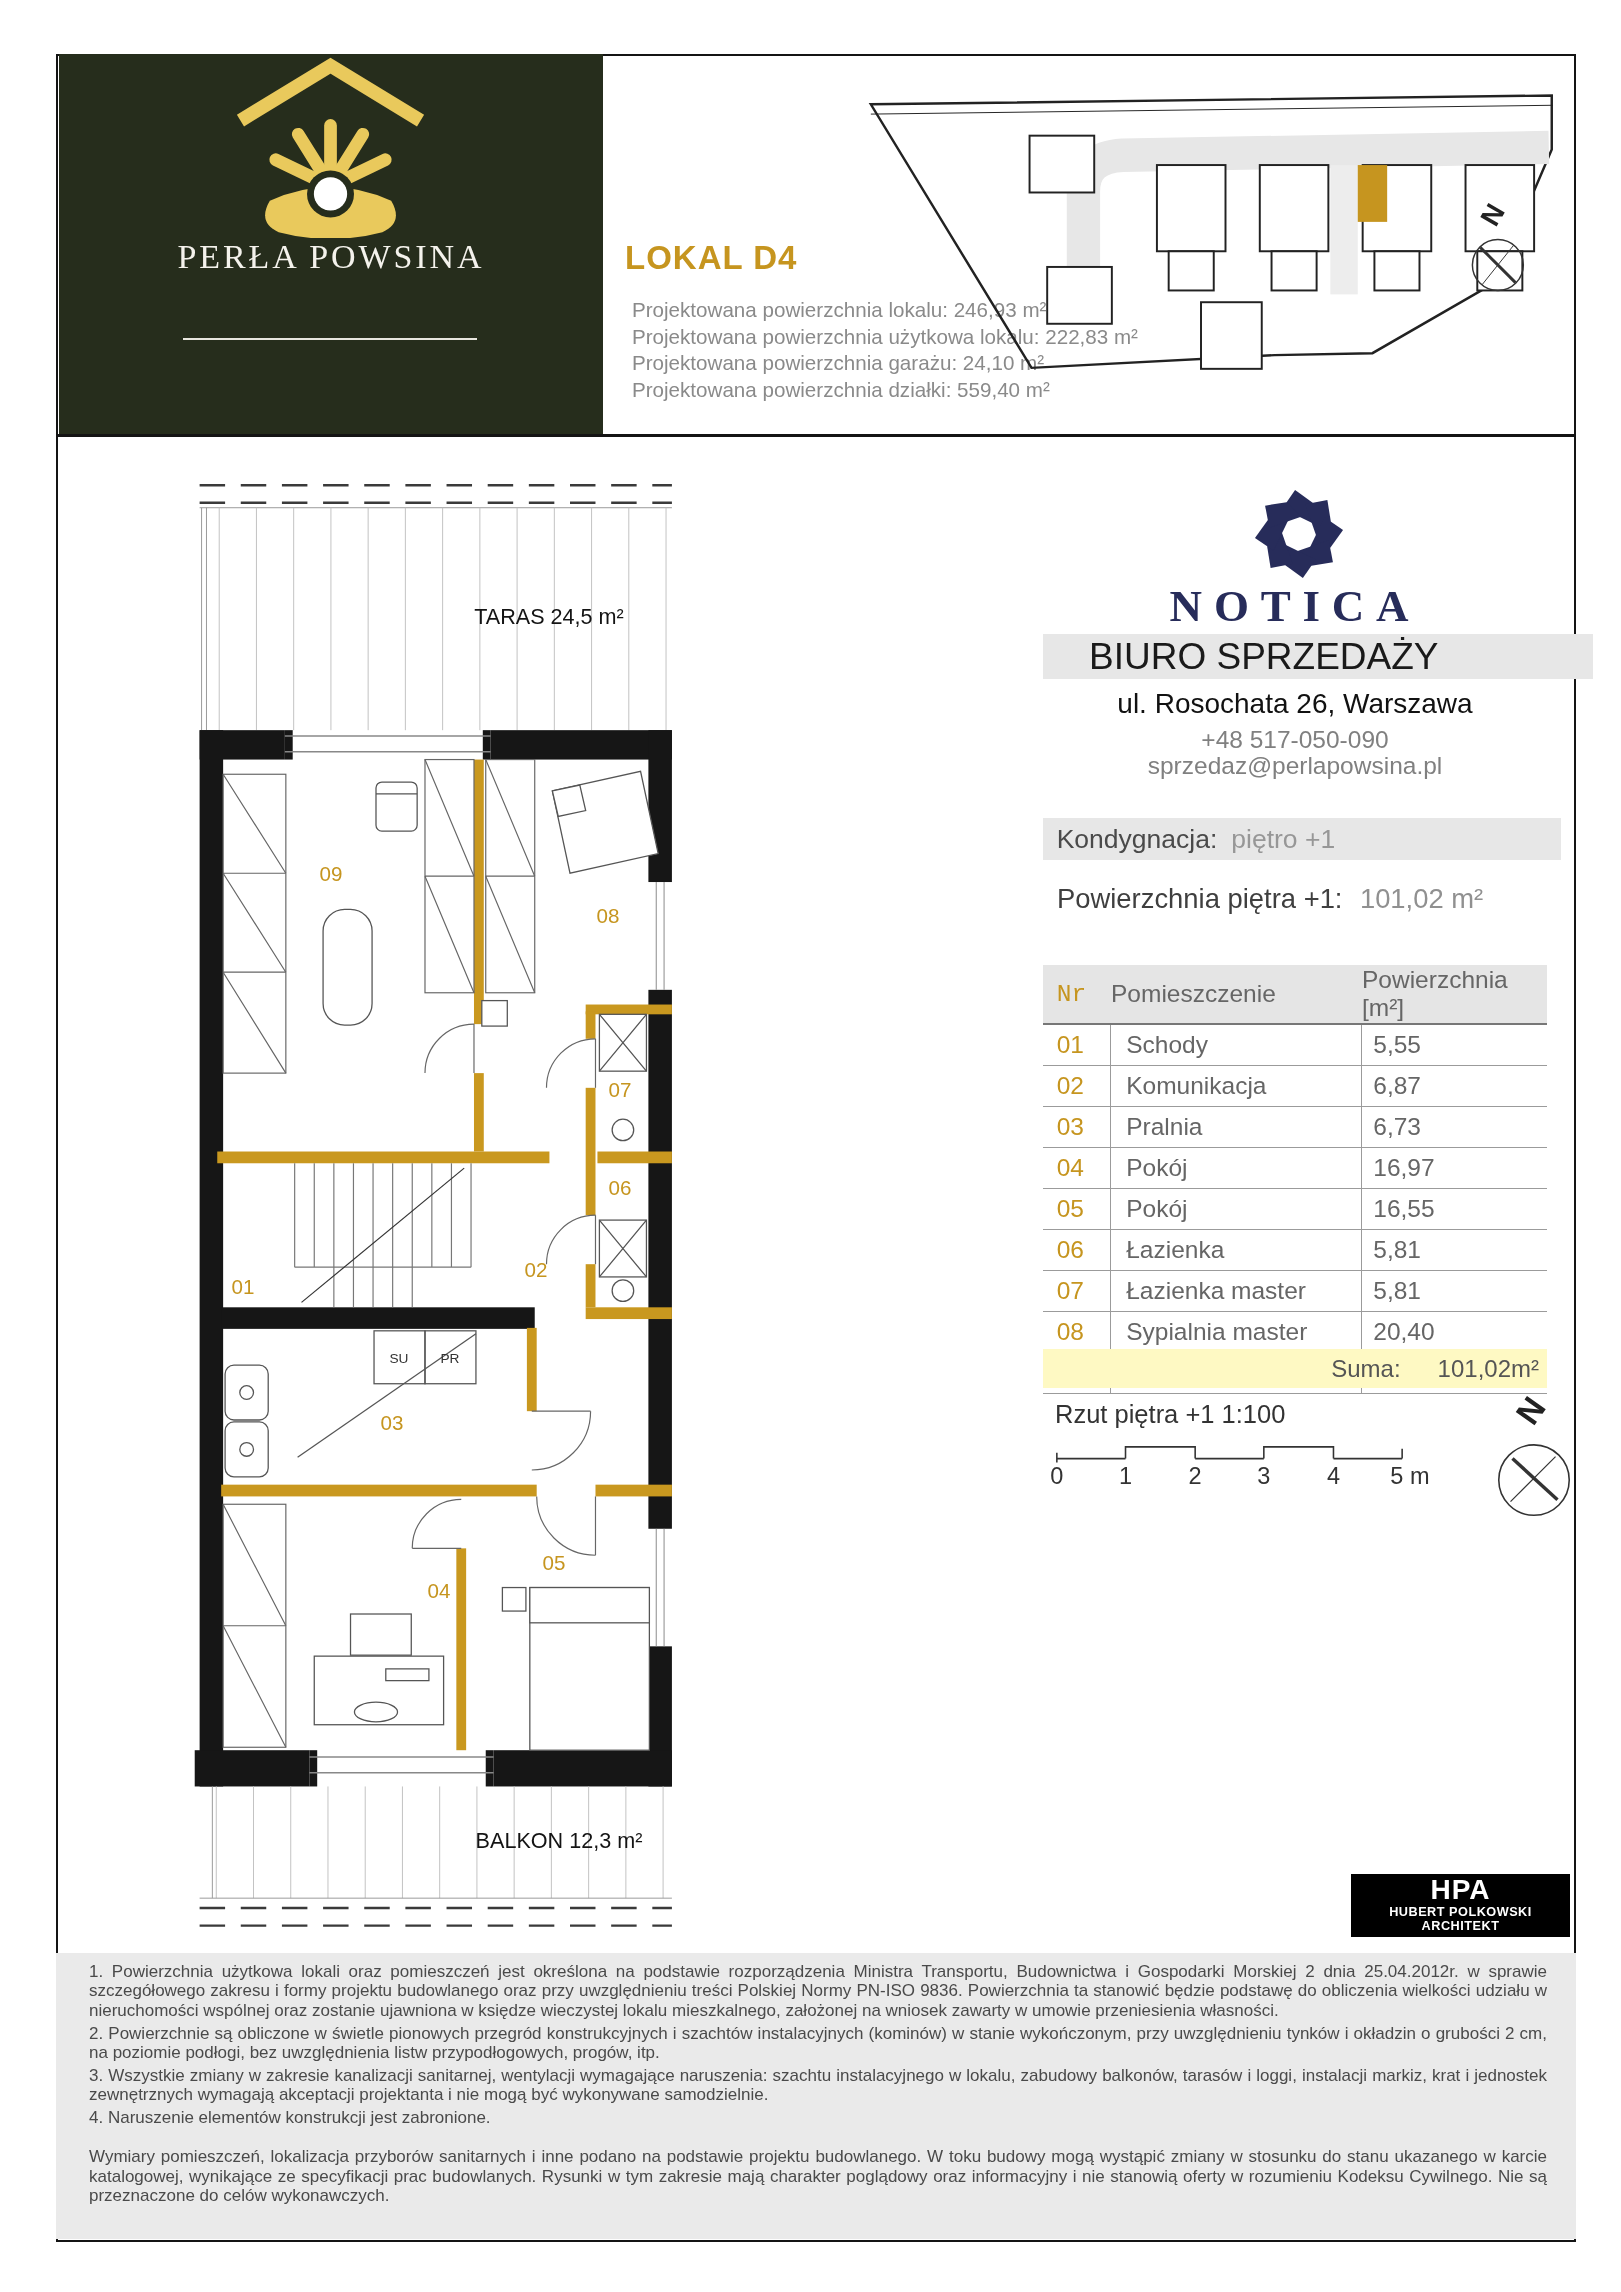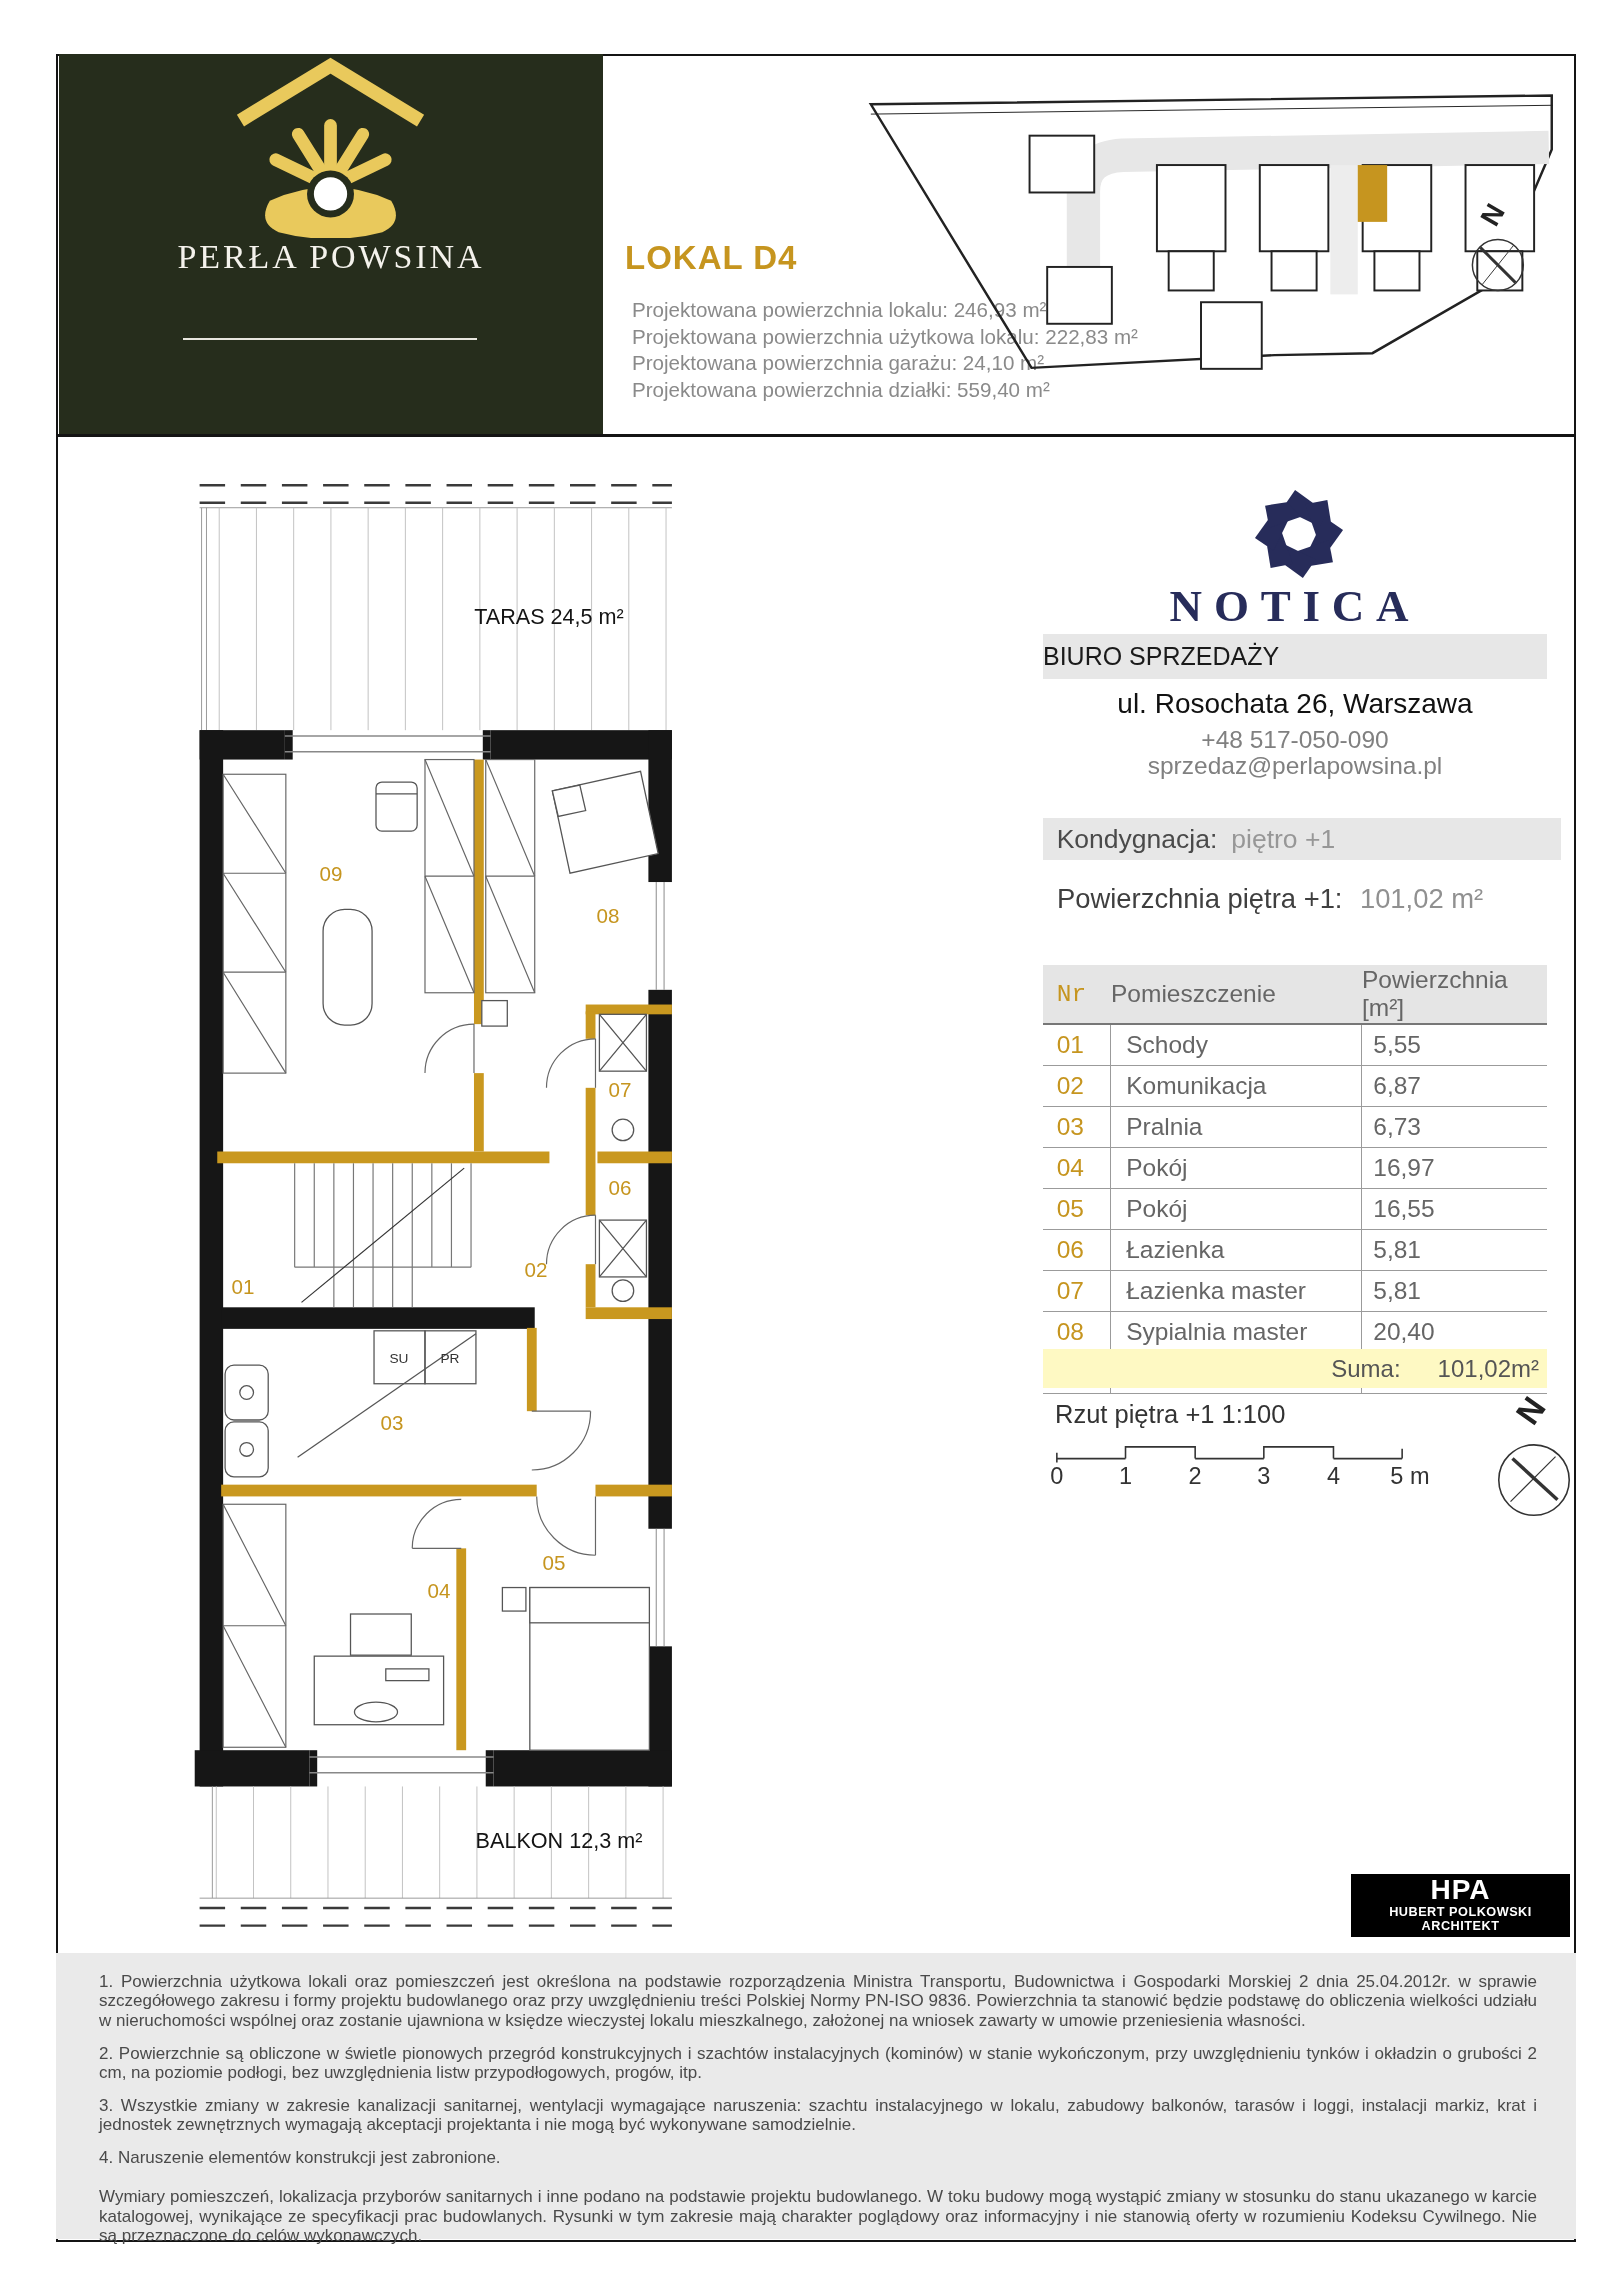--- a/index.html
+++ b/index.html
@@ -18,21 +18,21 @@
   .unit-title{left:625px;top:239px;font-size:33px;font-weight:bold;color:#C6951F;letter-spacing:1px;}
   .specs{left:632px;top:297px;font-size:20.6px;line-height:26.5px;color:#8a8a8a;}
   
   .rlab{font-size:20.6px;color:#C6951F;}
   .plab{font-size:21.6px;color:#141414;}
   .alab{font-size:13.7px;color:#333;}
   
   .rightcol{left:1043px;width:504px;text-align:center;}
   .notica-word{top:580px;font-family:"Liberation Serif",serif;font-weight:bold;font-size:45px;letter-spacing:11.8px;color:#272C5A;}
   .band{left:1043px;width:504px;height:45px;background:#e7e7e7;display:flex;align-items:center;}
-  .biuro{top:634px;justify-content:center;font-size:25px;color:#1a1a1a;}
+  .biuro{top:634px;justify-content:center;font-size:37px;color:#1a1a1a;padding-left:46px;}
   .addr{top:688px;font-size:28px;color:#111;}
   .phone{top:726px;font-size:24.5px;color:#808080;}
   .email{top:752px;font-size:24.5px;color:#808080;}
   .storey{top:818px;height:42px;padding-left:13.7px;font-size:26.5px;}
   .storey .lab{color:#4a4a4a;}
   .storey .val{color:#979797;margin-left:14px;}
   .floorarea{left:1057px;top:883px;font-size:27.4px;}
   .floorarea .lab{color:#3f3f3f;}
   .floorarea .val{color:#909090;margin-left:9.8px;}
   
@@ -47,21 +47,21 @@
   .suma{left:1043px;top:1349px;width:496px;height:39px;background:#fef9c3;display:flex;align-items:center;justify-content:flex-end;gap:37px;padding-right:7.8px;font-size:24px;color:#555;}
   .caption{left:1055px;top:1400px;font-size:25.5px;color:#333;}
   .ticklab{font-size:24px;fill:#333;font-family:"Liberation Sans",sans-serif;}
   
   .hpa{left:1351px;top:1874px;width:219px;height:63px;background:#000;color:#fff;text-align:center;}
   .hpa .abbr{font-size:28px;font-weight:bold;line-height:31px;letter-spacing:1px;}
   .hpa .full{font-size:12.7px;font-weight:bold;letter-spacing:0.5px;}
   
   .legal{left:56px;top:1953px;width:1520px;height:286px;background:#eaeaea;}
   .legal-inner{position:absolute;left:30px;top:5.9px;width:1464px;font-size:17px;line-height:19.6px;color:#4a4a4a;text-align:justify;}
-  .legal-inner div{margin:13px;}
+  .legal-inner div{margin:3px;}
   .legal-footer{margin-top:19.6px !important;}
   svg{display:block;}
 </style>
 </head>
 <body>
 
 <div class="abs frame"></div>
 <div class="abs divider"></div>
 
 <div class="abs brand">

